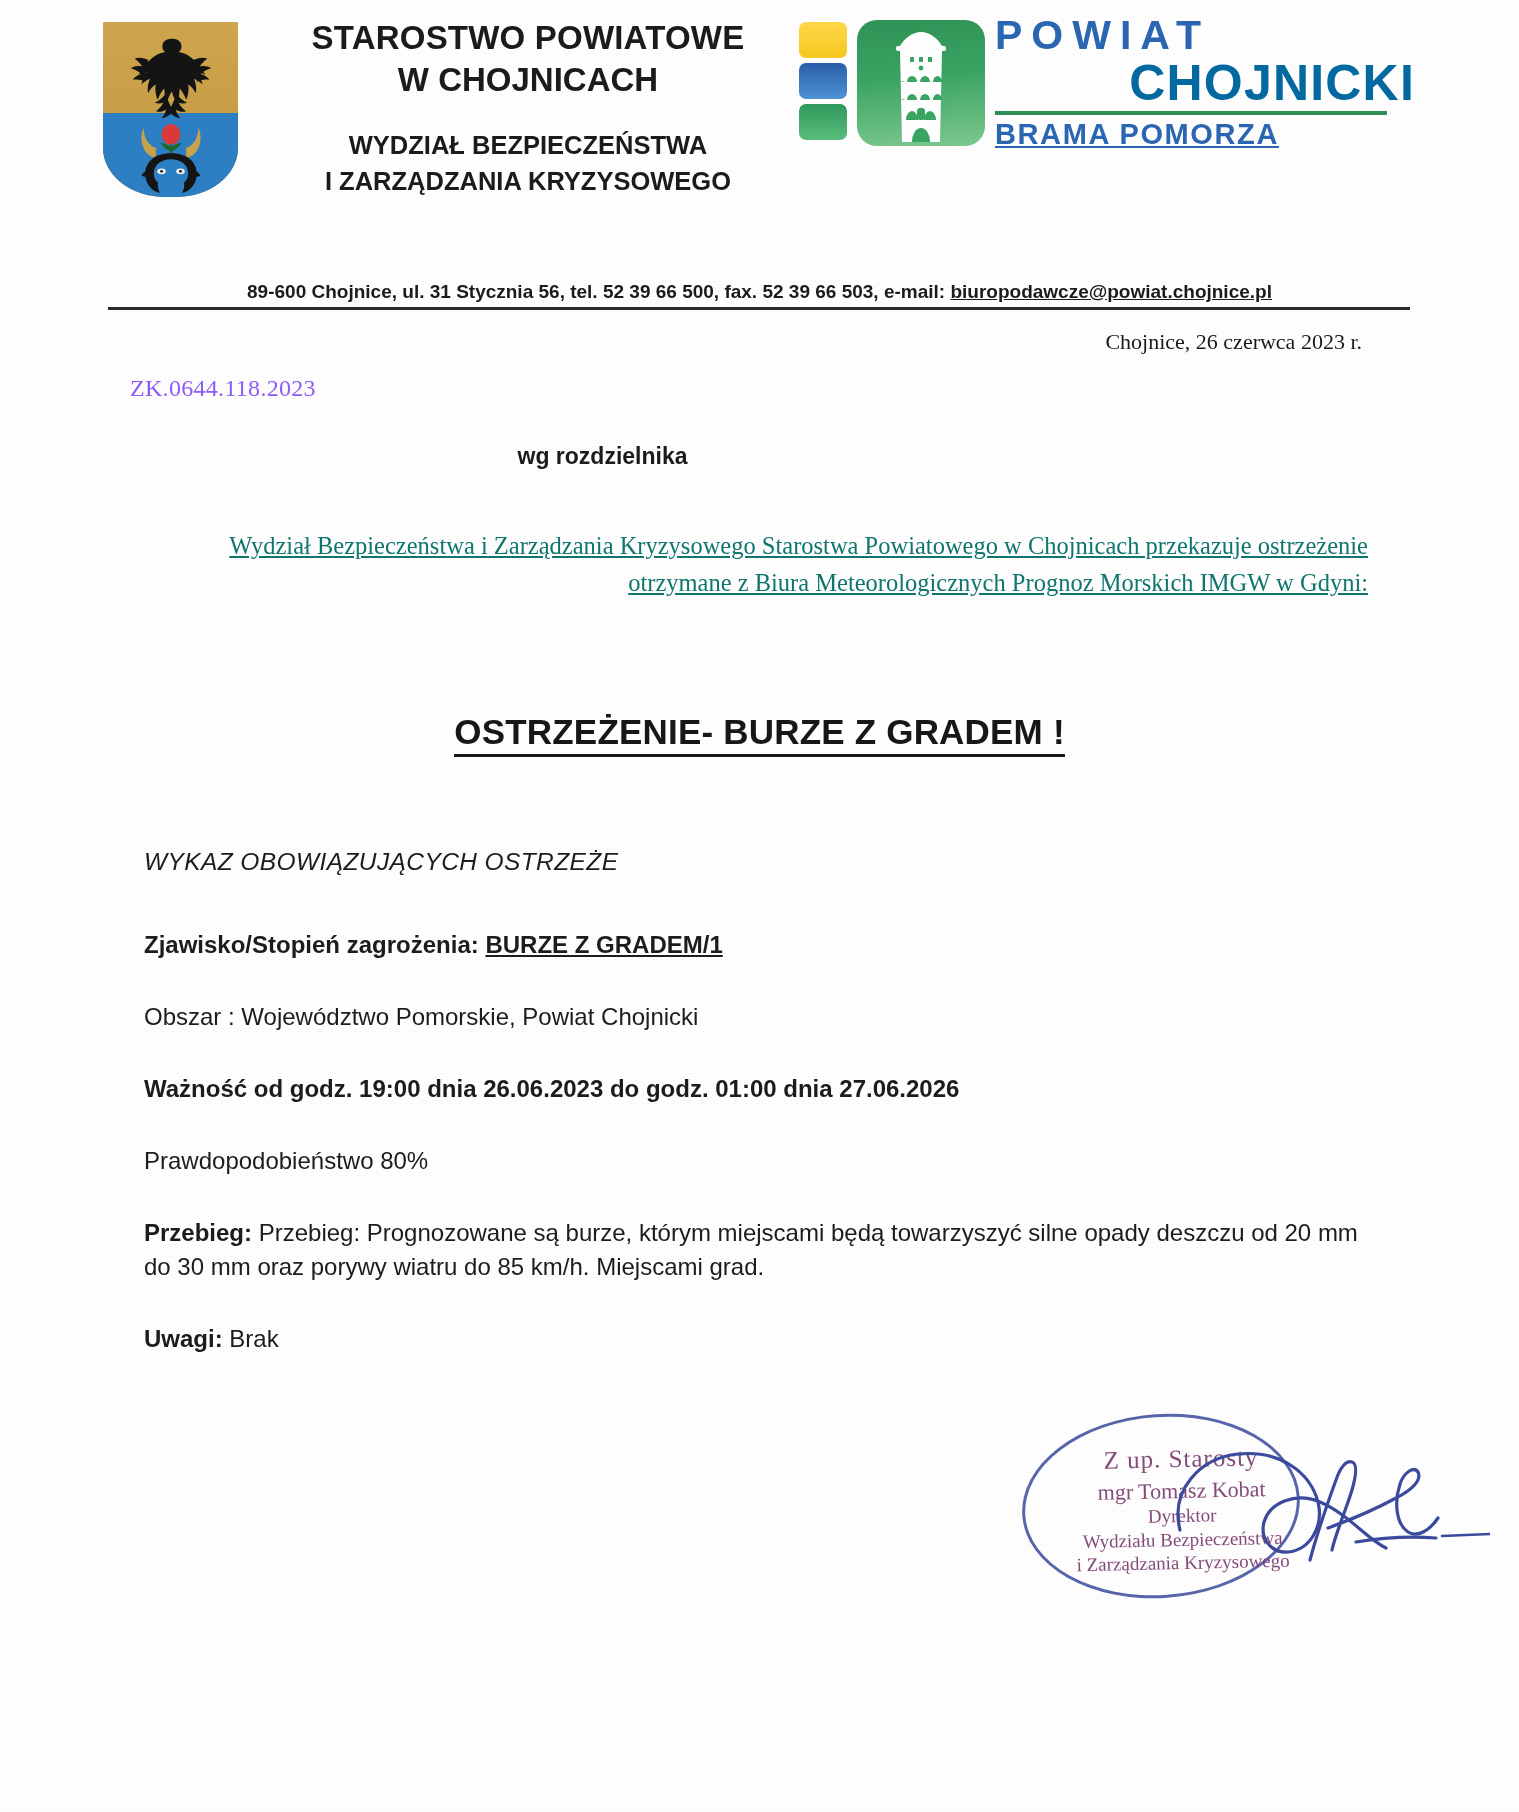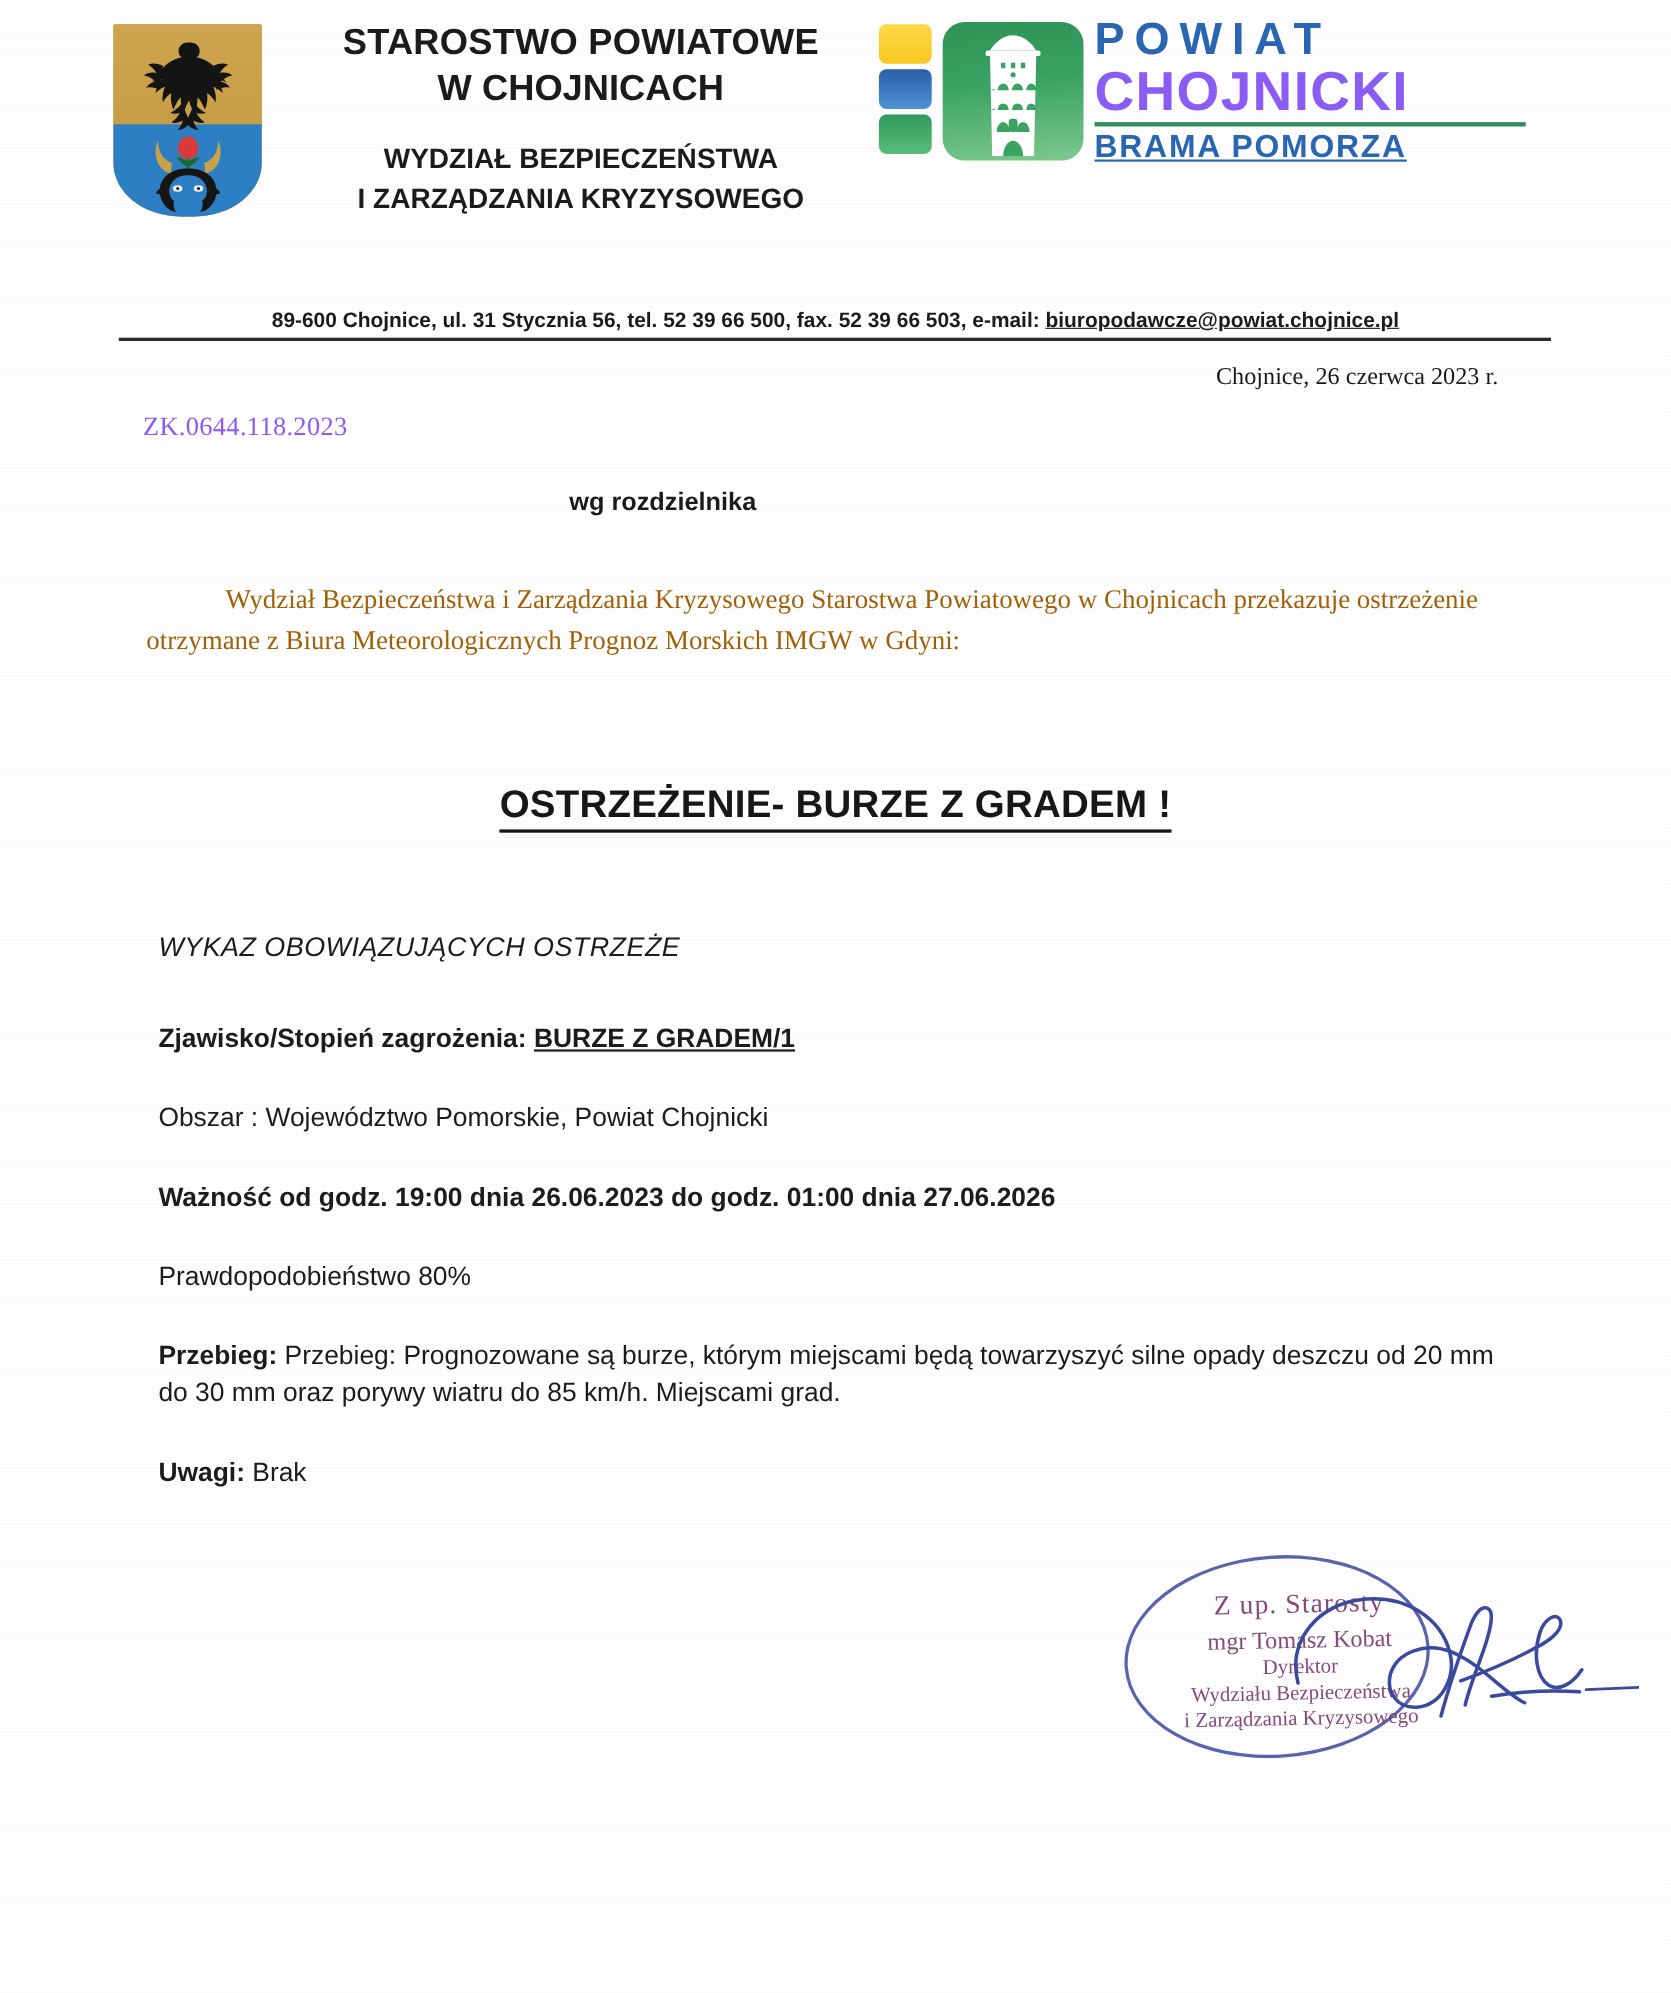--- a/index.html
+++ b/index.html
@@ -153,24 +153,25 @@
   .logo-powiat {
     font-size: 41px;
     font-weight: bold;
     color: #2a66b1;
     letter-spacing: 9px;
     line-height: 1.05;
   }
   .logo-chojnicki {
     font-size: 50px;
     font-weight: bold;
-    color: #8b5cf6;
+    color: #0369a1;
     letter-spacing: 1.2px;
     line-height: 1.0;
     margin-top: 1px;
+    text-align: right;
   }
   .logo-rule {
     width: 392px;
     height: 4px;
     background: #2f8f57;
     margin-top: 3px;
   }
   .logo-brama {
     font-size: 29px;
     font-weight: bold;
@@ -237,23 +238,24 @@
 
   
   .intro {
     position: absolute;
     left: 133px;
     top: 528px;
     width: 1235px;
     font-family: "Liberation Serif", serif;
     font-size: 24.5px;
     line-height: 1.5;
-    color: #a16207;
+    color: #0f766e;
     text-indent: 72px;
-    text-align: left;
+    text-align: right;
+    text-decoration: underline;
   }
 
   
   .main-title {
     position: absolute;
     left: 0;
     top: 712px;
     width: 1519px;
     text-align: center;
   }

